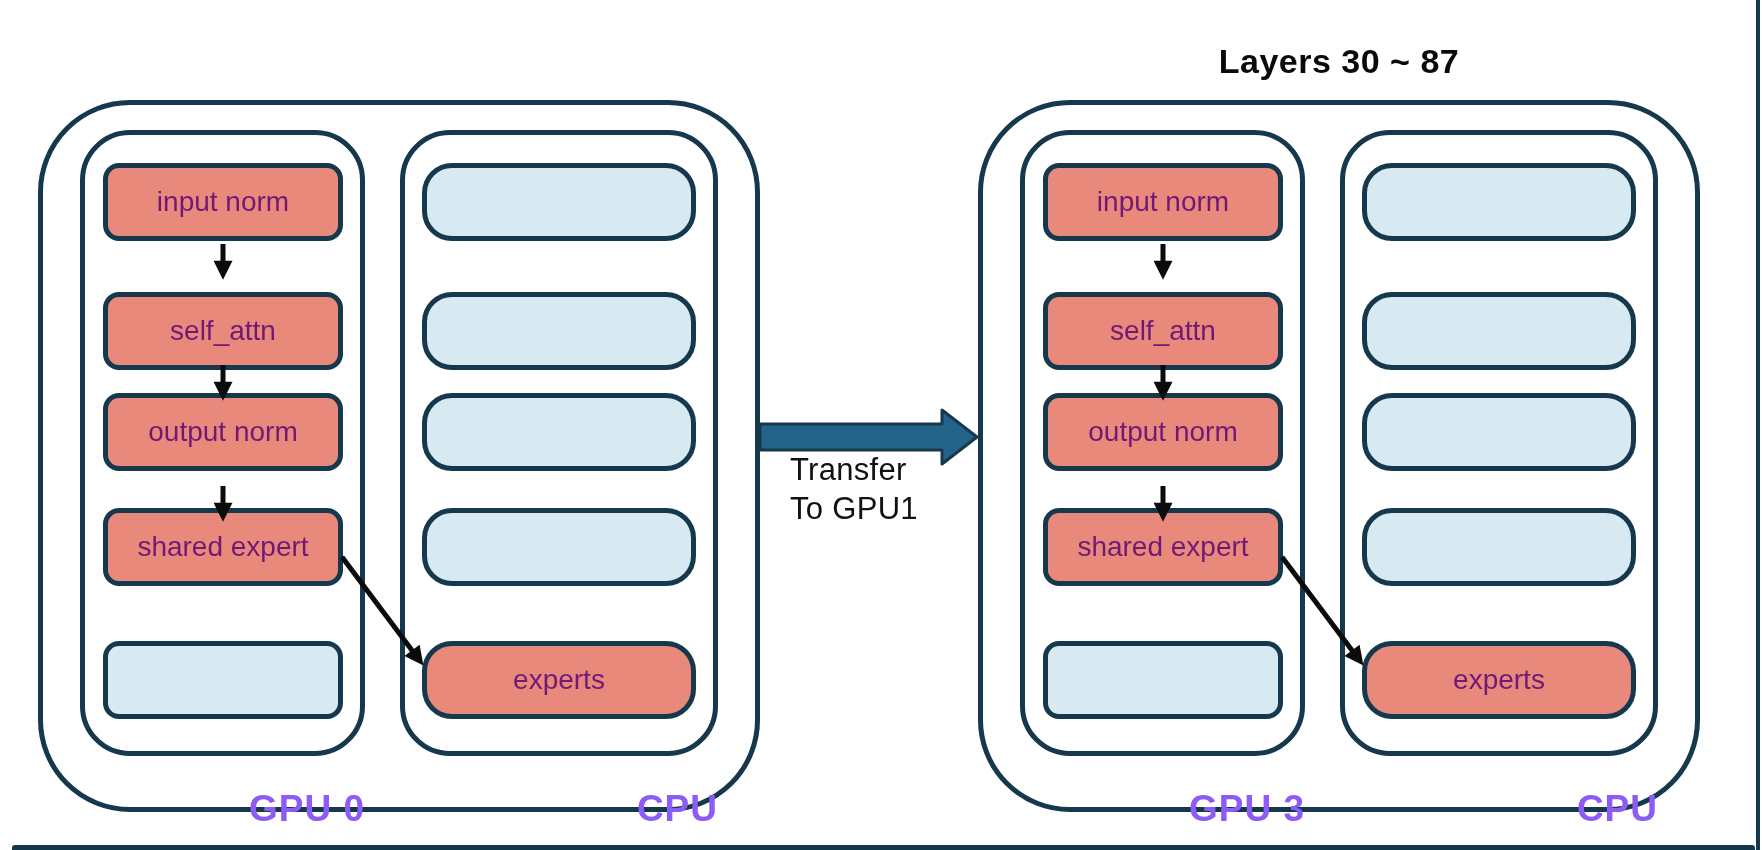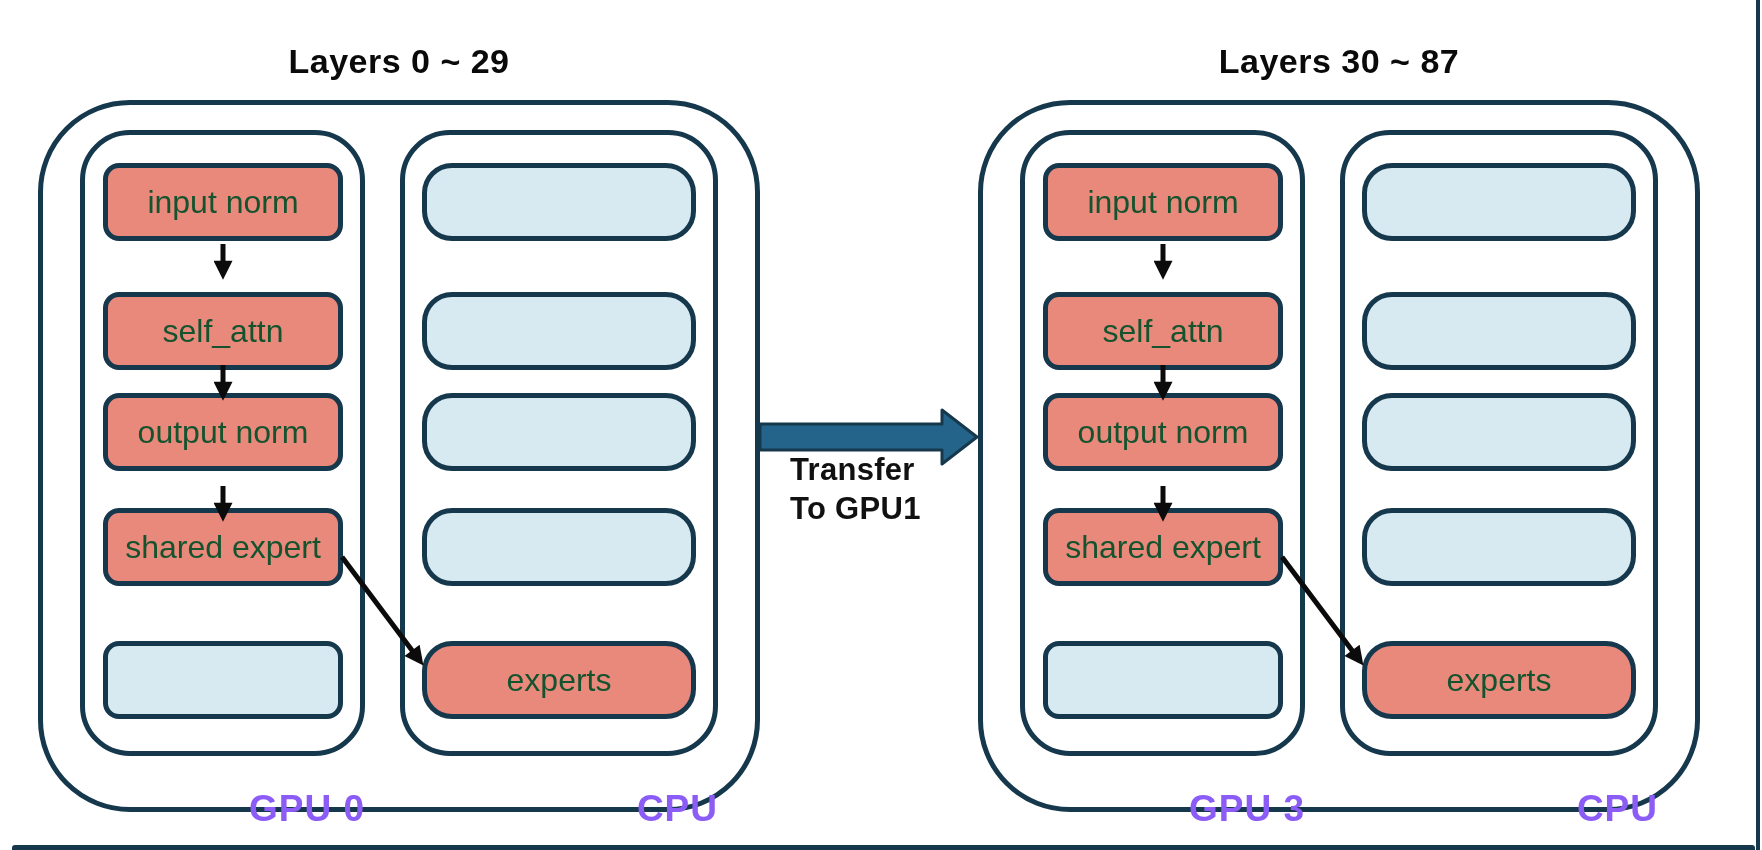--- a/index.html
+++ b/index.html
@@ -25,47 +25,46 @@
   .box{
     position:absolute;height:78px;box-sizing:border-box;
     border:5px solid #16384d;border-radius:16px;
     display:flex;align-items:center;justify-content:center;
   }
   .gpu-box{left:65px;width:240px;}
   .cpu-box{left:384px;width:274px;border-radius:30px;}
   .module{background:#e9897c;}
   .placeholder{background:#d8eaf1;}
   .r0{top:163px}.r1{top:292px}.r2{top:393px}.r3{top:508px}.r4{top:641px}
-  .box-label{color:#14532d;font-size:32px;font-weight:400;}
+  .box-label{color:#701a75;font-size:28px;font-weight:400;}
   .col-label{
     position:absolute;top:788px;text-align:right;
     font-size:37px;font-weight:700;color:#8b5cf6;letter-spacing:1px;
   }
   .gpu-col-label{left:42px;width:285px;}
   .cpu-col-label{left:362px;width:318px;}
   .transfer-label{
     position:absolute;left:790px;top:450px;font-size:31px;line-height:39px;
-    color:#111111;font-weight:700;letter-spacing:.3px;
+    color:#111111;font-weight:400;letter-spacing:.3px;
   }
   .overlay{position:absolute;left:0;top:0;pointer-events:none;}
   .flow{stroke:#0b0b0b;stroke-width:5;fill:none;}
   .transfer-arrow{fill:#24648a;stroke:#16384d;stroke-width:3;stroke-linejoin:round;}
   .bottom-bar{
     position:absolute;left:12px;top:845px;width:1743px;height:5px;
     background:#16384d;border-radius:3px 3px 0 0;
   }
   .right-edge{position:absolute;left:1756px;top:0;width:4px;height:850px;background:#16384d;}
 </style>
 </head>
 <body>
 
 <div class="canvas">
 
   <section class="group" style="left:38px">
-    <div class="group-title">Layers 0 ~ 29</div>
     <div class="outer"></div>
     <div class="subcol gpu-col"></div>
     <div class="subcol cpu-col"></div>
 
     <div class="box module gpu-box r0">
       <span class="box-label">input norm</span>
     </div>
     <div class="box module gpu-box r1">
       <span class="box-label">self_attn</span>
     </div>

